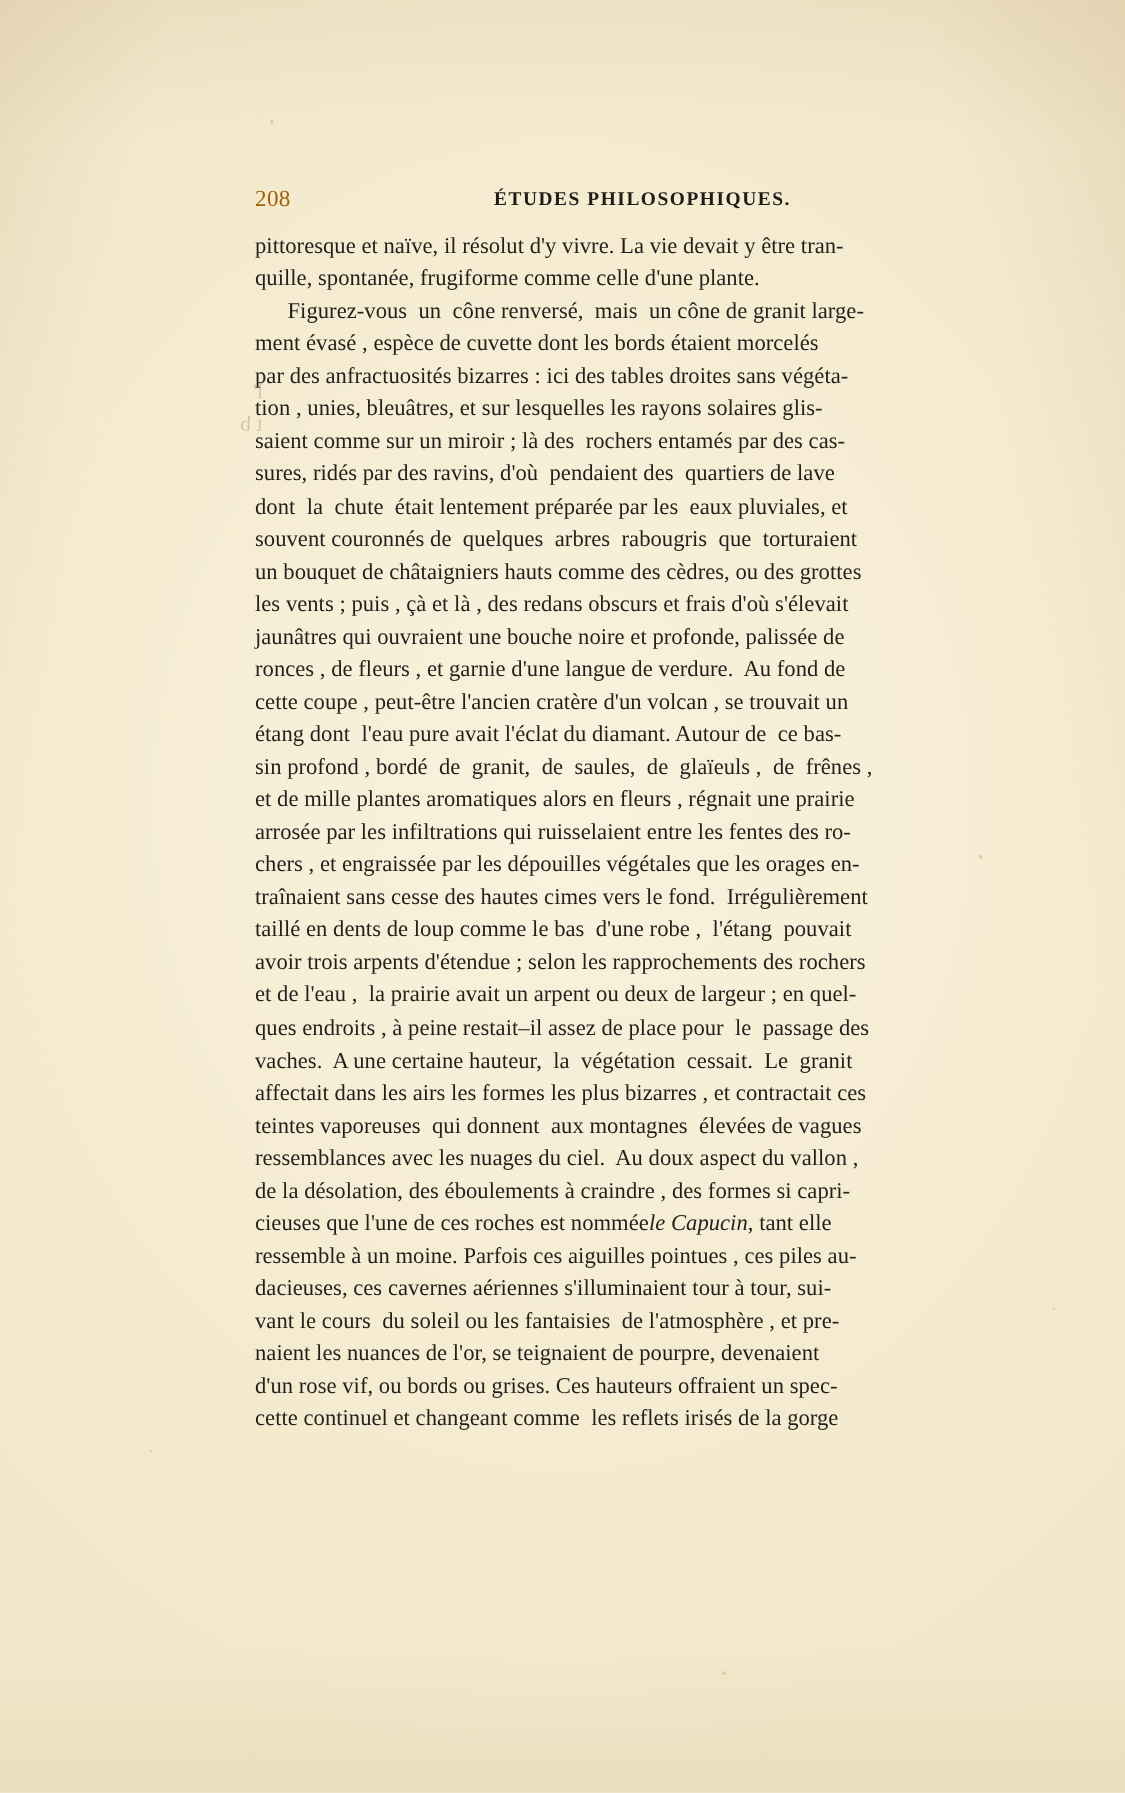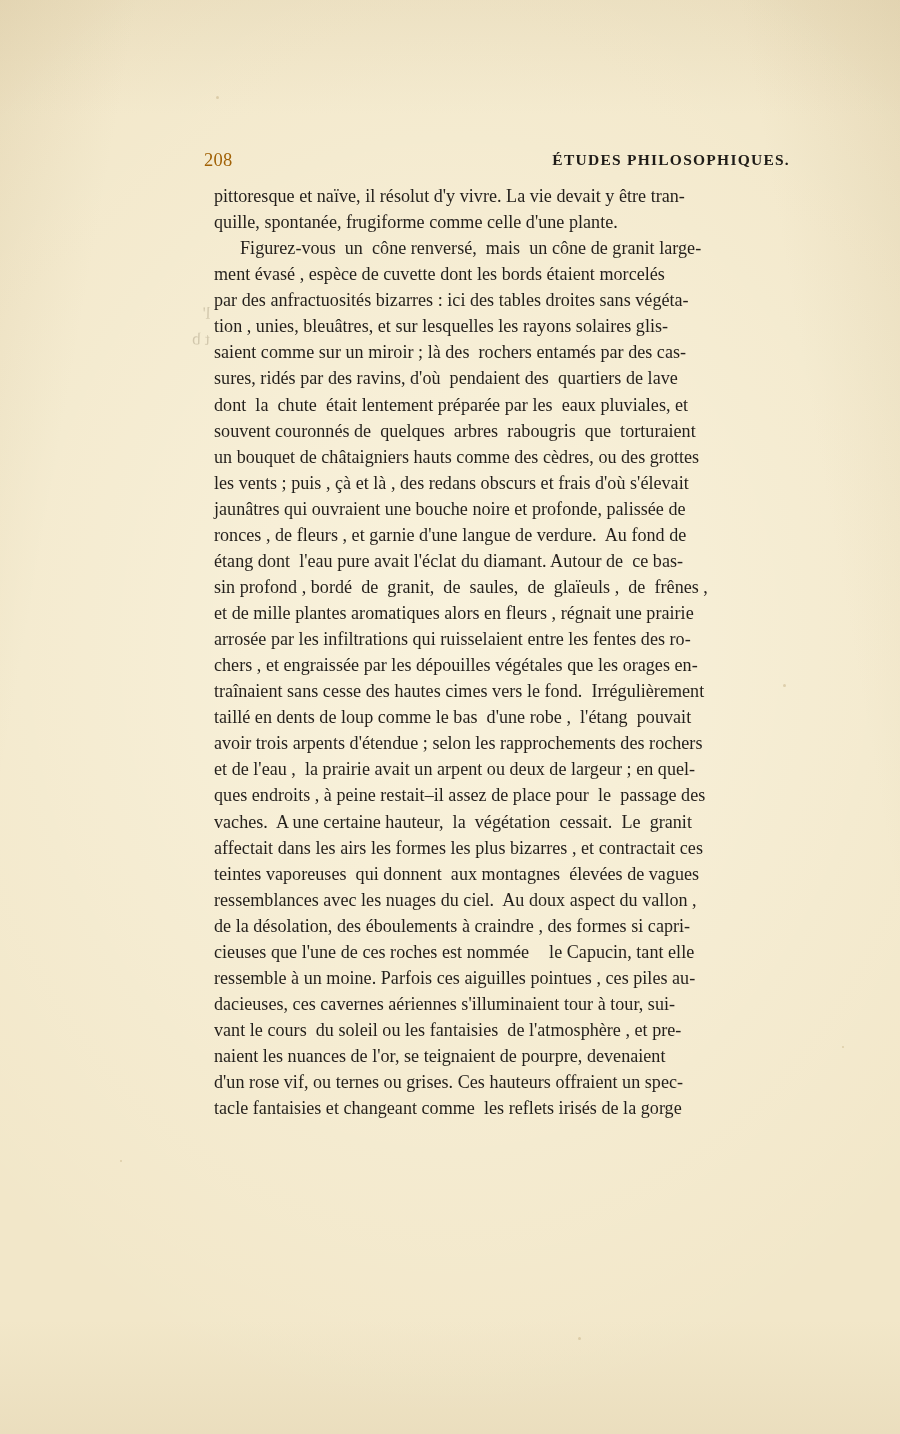--- a/index.html
+++ b/index.html
@@ -53,48 +53,48 @@
     top: 0;
     font-size: 18.5px;
     letter-spacing: .3px;
     color: #a16207;
   }
   .running-title {
     position: absolute;
     left: 0;
     top: 1px;
     width: 586px;
-    text-align: right;
+    text-align: center;
     font-size: 15.5px;
     letter-spacing: 1.25px;
     font-weight: 700;
     color: #1f1c18;
     padding-left: 34px;
     box-sizing: border-box;
   }
   .body-text {
     position: absolute;
-    left: 214px;
+    left: 204px;
     top: 183px;
     width: 583px;
     color: #23201c;
   }
   .line {
     font-size: 18.1px;
     line-height: 26.06px;
     white-space: pre;
     letter-spacing: 0.02px;
     color: #231f1b;
   }
   .indent {
     display: inline-block;
     width: 26px;
   }
   .ital {
-    margin-left: 20px;
+    font-style: italic;
   }
   
   .showthrough {
     position: absolute;
     left: 150px;
     top: 300px;
     width: 60px;
     font-size: 17px;
     line-height: 26px;
     color: rgba(120,104,76,0.28);
@@ -128,42 +128,43 @@
     <div class="line">par des anfractuosités bizarres : ici des tables droites sans végéta-</div>
     <div class="line">tion , unies, bleuâtres, et sur lesquelles les rayons solaires glis-</div>
     <div class="line">saient comme sur un miroir ; là des  rochers entamés par des cas-</div>
     <div class="line">sures, ridés par des ravins, d'où  pendaient des  quartiers de lave</div>
     <div class="line">dont  la  chute  était lentement préparée par les  eaux pluviales, et</div>
     <div class="line">souvent couronnés de  quelques  arbres  rabougris  que  torturaient</div>
     <div class="line">un bouquet de châtaigniers hauts comme des cèdres, ou des grottes</div>
     <div class="line">les vents ; puis , çà et là , des redans obscurs et frais d'où s'élevait</div>
     <div class="line">jaunâtres qui ouvraient une bouche noire et profonde, palissée de</div>
     <div class="line">ronces , de fleurs , et garnie d'une langue de verdure.  Au fond de</div>
+    <div class="line">cette coupe , peut-être l'ancien cratère d'un volcan , se trouvait un</div>
     <div class="line">étang dont  l'eau pure avait l'éclat du diamant. Autour de  ce bas-</div>
     <div class="line">sin profond , bordé  de  granit,  de  saules,  de  glaïeuls ,  de  frênes ,</div>
     <div class="line">et de mille plantes aromatiques alors en fleurs , régnait une prairie</div>
     <div class="line">arrosée par les infiltrations qui ruisselaient entre les fentes des ro-</div>
     <div class="line">chers , et engraissée par les dépouilles végétales que les orages en-</div>
     <div class="line">traînaient sans cesse des hautes cimes vers le fond.  Irrégulièrement</div>
     <div class="line">taillé en dents de loup comme le bas  d'une robe ,  l'étang  pouvait</div>
     <div class="line">avoir trois arpents d'étendue ; selon les rapprochements des rochers</div>
     <div class="line">et de l'eau ,  la prairie avait un arpent ou deux de largeur ; en quel-</div>
     <div class="line">ques endroits , à peine restait–il assez de place pour  le  passage des</div>
     <div class="line">vaches.  A une certaine hauteur,  la  végétation  cessait.  Le  granit</div>
     <div class="line">affectait dans les airs les formes les plus bizarres , et contractait ces</div>
     <div class="line">teintes vaporeuses  qui donnent  aux montagnes  élevées de vagues</div>
     <div class="line">ressemblances avec les nuages du ciel.  Au doux aspect du vallon ,</div>
     <div class="line">de la désolation, des éboulements à craindre , des formes si capri-</div>
     <div class="line"><span>cieuses que l'une de ces roches est nommée</span><span class="ital">le Capucin</span><span>, tant elle</span></div>
     <div class="line">ressemble à un moine. Parfois ces aiguilles pointues , ces piles au-</div>
     <div class="line">dacieuses, ces cavernes aériennes s'illuminaient tour à tour, sui-</div>
     <div class="line">vant le cours  du soleil ou les fantaisies  de l'atmosphère , et pre-</div>
     <div class="line">naient les nuances de l'or, se teignaient de pourpre, devenaient</div>
-    <div class="line">d'un rose vif, ou ternes ou grises. Ces hauteurs offraient un spec-</div>
-    <div class="line">tacle fantaisies et changeant comme  les reflets irisés de la gorge</div>
+    <div class="line">d'un rose vif, ou bords ou grises. Ces hauteurs offraient un spec-</div>
+    <div class="line">cette continuel et changeant comme  les reflets irisés de la gorge</div>
   </div>
 
   <div class="speck" style="left:216px;top:96px;width:3px;height:3px;"></div>
   <div class="speck" style="left:783px;top:684px;width:3px;height:3px;"></div>
   <div class="speck" style="left:578px;top:1337px;width:3px;height:3px;"></div>
   <div class="speck" style="left:120px;top:1160px;width:2px;height:2px;"></div>
   <div class="speck" style="left:842px;top:1046px;width:2px;height:2px;"></div>
 </div>
 
 </body></html>

